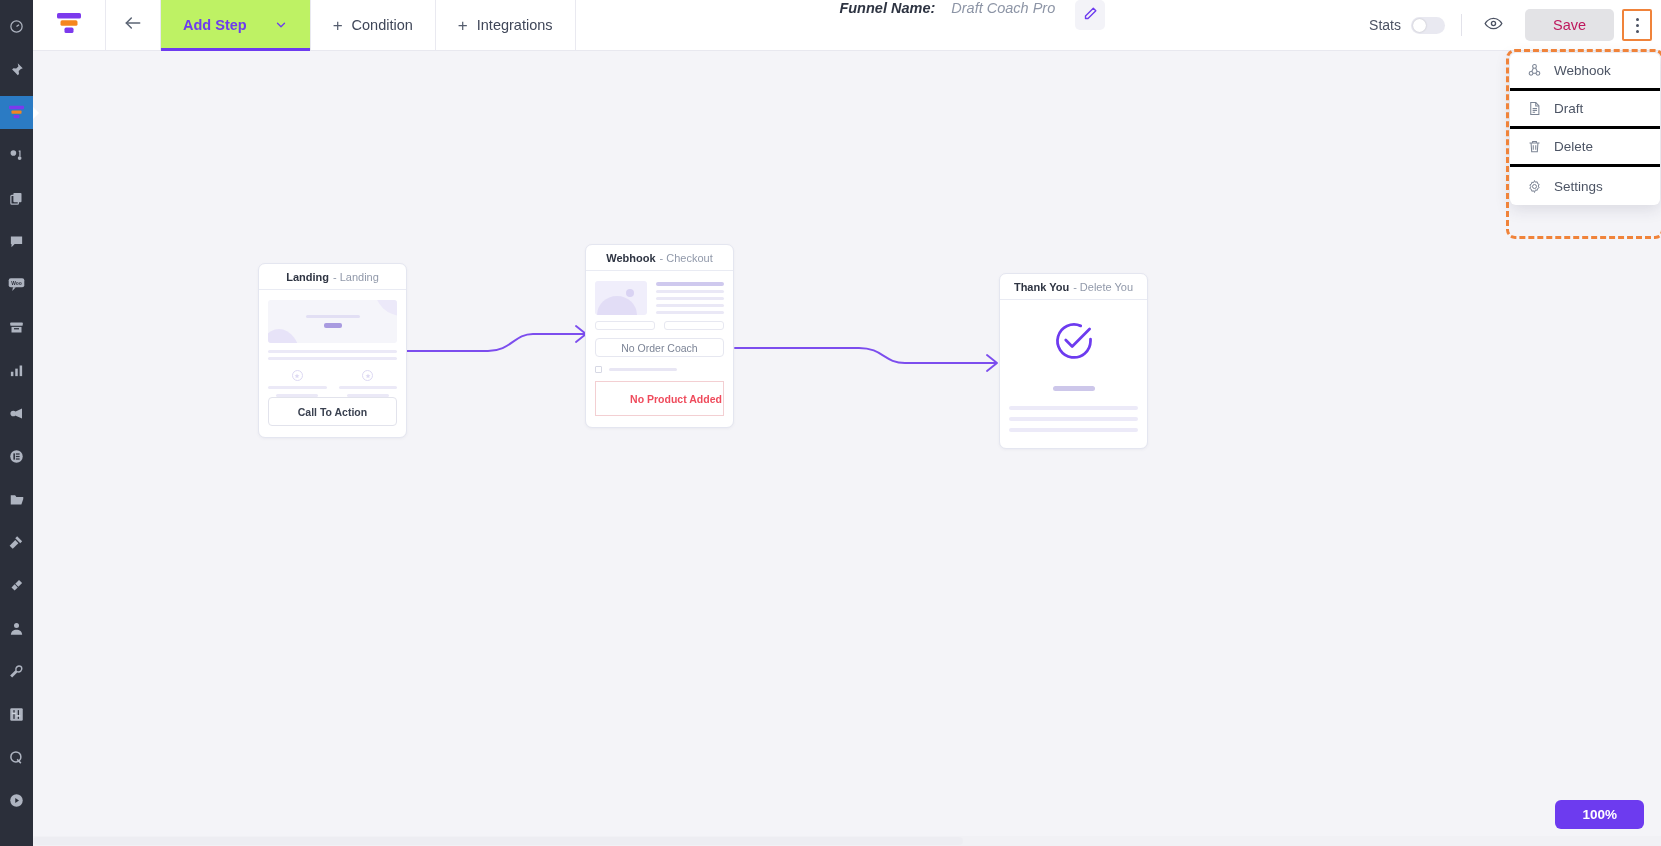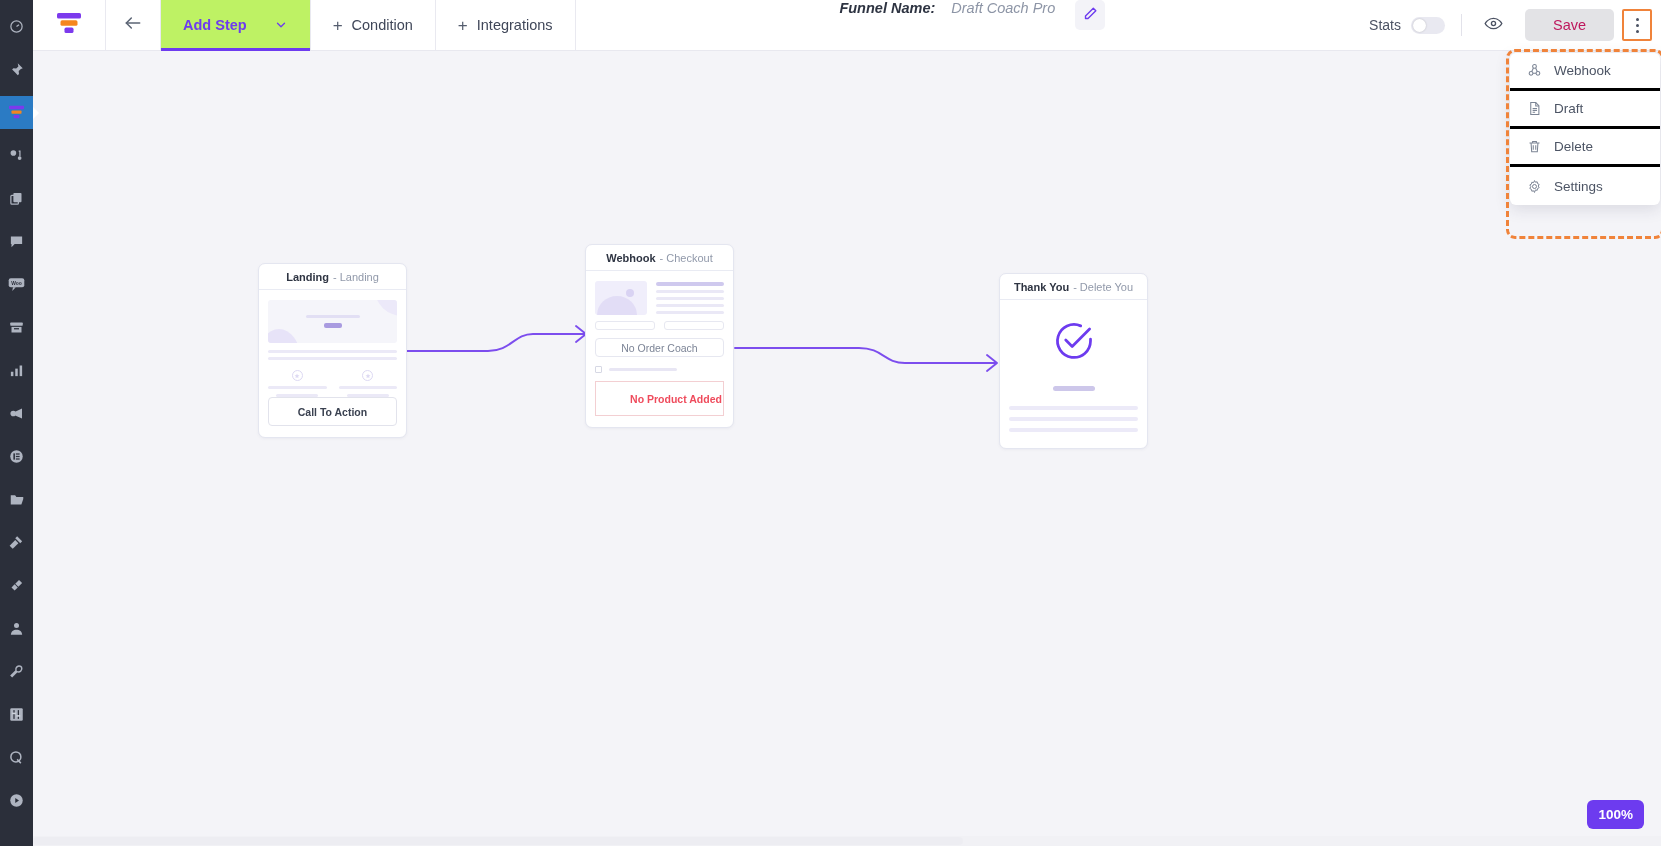--- a/index.html
+++ b/index.html
@@ -211,21 +211,21 @@
   
   .ty-body { padding: 19px 9px 16px; display: flex; flex-direction: column; align-items: center; }
   .ty-bar { width: 42px; height: 5px; background: #cdc7ea; border-radius: 3px; margin-top: 19px; }
   .ty-lines { width: 100%; margin-top: 15px; display: flex; flex-direction: column; gap: 7px; }
   .ty-lines .ln { height: 4px; background: #eceaf8; border-radius: 2px; }
 
   
   .zoom-badge {
     position: absolute; right: 17px; bottom: 17px;
     background: #6d3bef; color: #ffffff;
-    border-radius: 6px; padding: 7px 11px;
+    border-radius: 6px; padding: 7px 27px;
     font-size: 13.5px; font-weight: 700;
     z-index: 30; cursor: pointer; margin-left: 41px;
   }
   
   .hscroll {
     position: absolute; left: 0; right: 0; bottom: 0; height: 10px;
     background: #f1f1f5;
   }
   .hscroll .thumb {
     position: absolute; left: 0; top: 1px; height: 8px; width: 930px;

